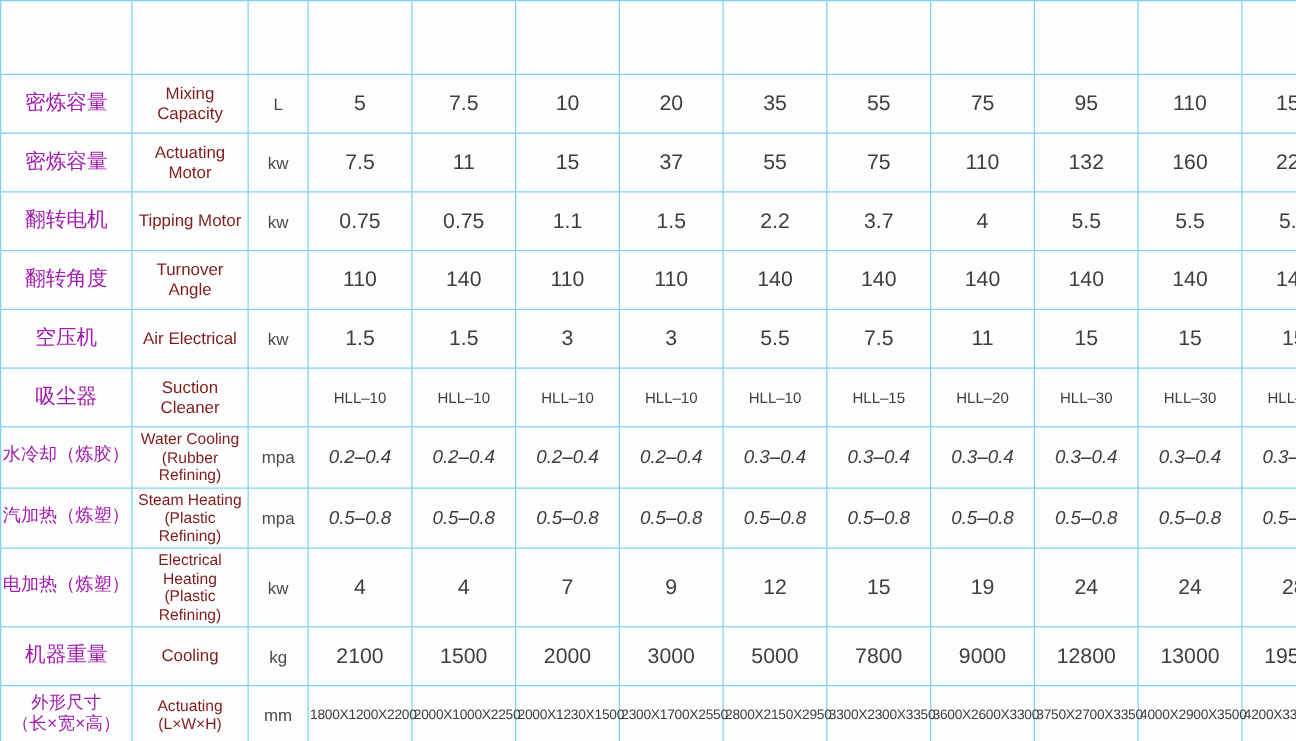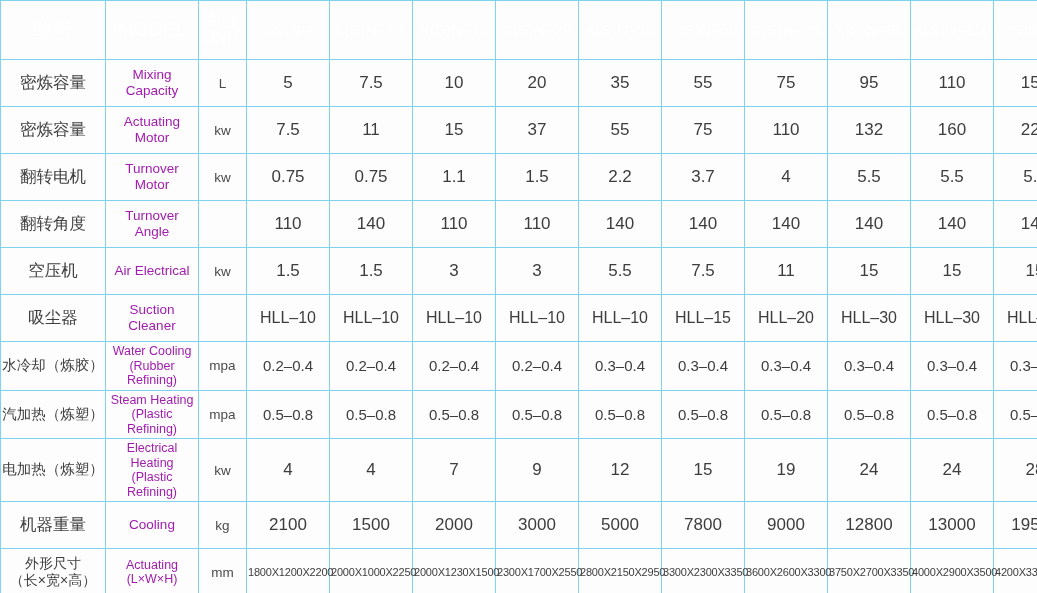--- a/index.html
+++ b/index.html
@@ -57,44 +57,45 @@
   .c-cn    { width: 102px; }
   .c-en    { width: 90px;  }
   .c-unit  { width: 45px;  }
   .c-val   { width: 80px;  }
 
   
   tbody tr { height: 47px; }
 
   td.lbl-cn {
     font-size: 16.5px;
-    color: #404040;
+    color: #a21caf;
     line-height: 1.18;
+    font-family: Liberation Mono, monospace;
   }
   td.lbl-cn.small { font-size: 14.5px; }
   td.lbl-cn.two   { font-size: 14px; line-height: 1.25; }
 
   td.lbl-en {
     font-size: 13.5px;
-    color: #a21caf;
+    color: #7f1d1d;
     line-height: 1.16;
   }
   td.lbl-en.two { font-size: 12.5px; }
 
   td.unit {
     font-size: 13.5px;
     color: #4a4a4a;
   }
 
   td.val {
     font-size: 17px;
     color: #3d3d3d;
   }
-  td.val.code { font-size: 16px; }
-  td.val.range { font-size: 15px; }
+  td.val.code { font-size: 12px; }
+  td.val.range { font-size: 15px; font-style: italic; }
   td.val.dim {
     font-size: 11px;
     letter-spacing: -0.2px;
     white-space: nowrap;
   }
 </style>
 </head>
 <body>
 
 <table id="spec-table">
@@ -147,21 +148,21 @@
       <td class="val">55</td>
       <td class="val">75</td>
       <td class="val">110</td>
       <td class="val">132</td>
       <td class="val">160</td>
       <td class="val">220</td>
     </tr>
 
     <tr>
       <td class="lbl-cn">翻转电机</td>
-      <td class="lbl-en">Turnover Motor</td>
+      <td class="lbl-en">Tipping Motor</td>
       <td class="unit">kw</td>
       <td class="val">0.75</td>
       <td class="val">0.75</td>
       <td class="val">1.1</td>
       <td class="val">1.5</td>
       <td class="val">2.2</td>
       <td class="val">3.7</td>
       <td class="val">4</td>
       <td class="val">5.5</td>
       <td class="val">5.5</td>

